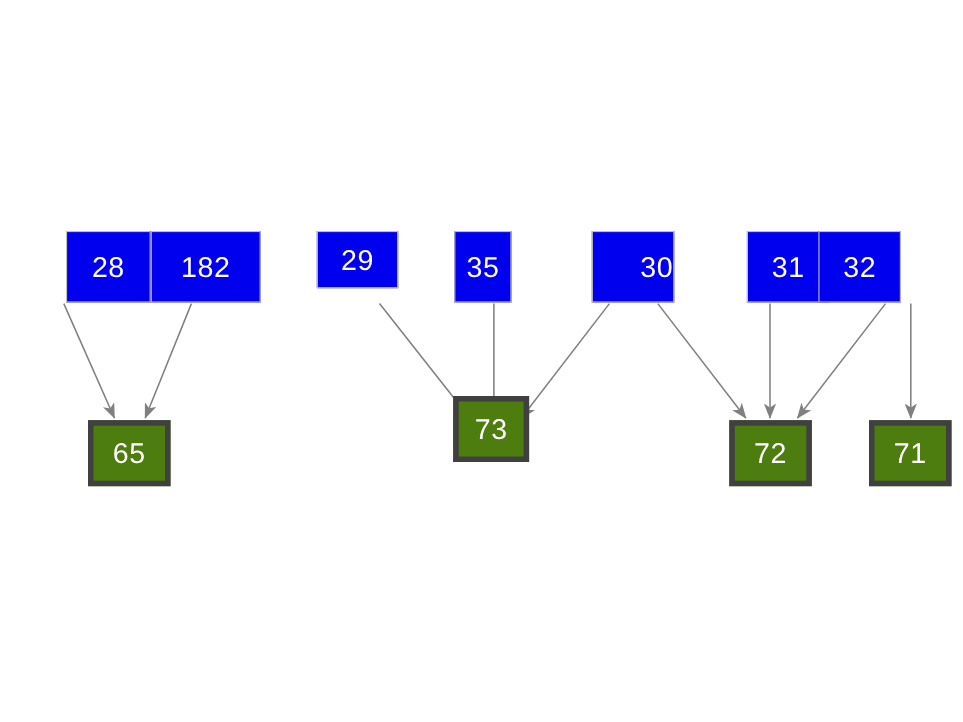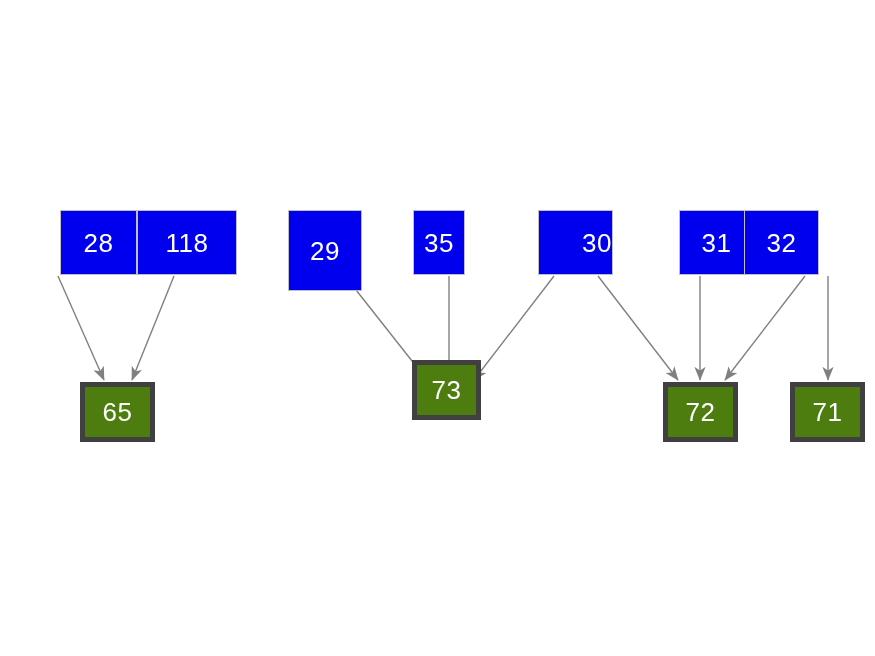--- a/index.html
+++ b/index.html
@@ -88,23 +88,23 @@
       <g>
         <line x1="828" y1="276" x2="828" y2="380" stroke="#808080" stroke-width="1.4" marker-end="url(#arrowhead)"></line>
       </g>
     </svg>
 
   <div id="node-layer">
       <div class="node node-source" style="left: 24px; top: 210px; width: 77px; height: 65px; margin-left: 36px;">
         <span class="node-label">28</span>
       </div>
       <div class="node node-source" style="left: 137px; top: 210px; width: 100px; height: 65px;">
-        <span class="node-label">118</span>
+        <span class="node-label">182</span>
       </div>
-      <div class="node node-source" style="left: 288px; top: 210px; width: 74px; height: 81px;">
+      <div class="node node-source" style="left: 288px; top: 210px; width: 74px; height: 52px;">
         <span class="node-label">29</span>
       </div>
       <div class="node node-source" style="left: 413px; top: 210px; width: 52px; height: 65px;">
         <span class="node-label">35</span>
       </div>
       <div class="node node-source" style="left: 538px; top: 210px; width: 75px; height: 65px; justify-content: flex-end;">
         <span class="node-label">30</span>
       </div>
       <div class="node node-source" style="left: 663px; top: 210px; width: 75px; height: 65px; margin-left: 16px;">
         <span class="node-label">31</span>

